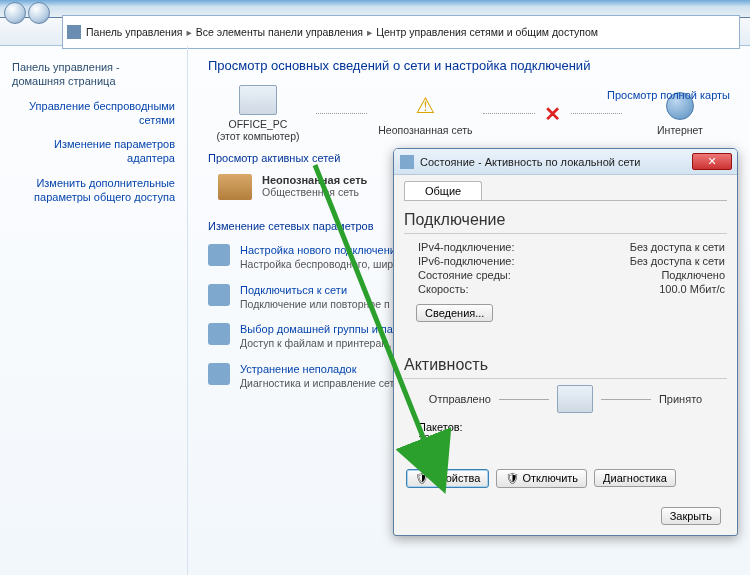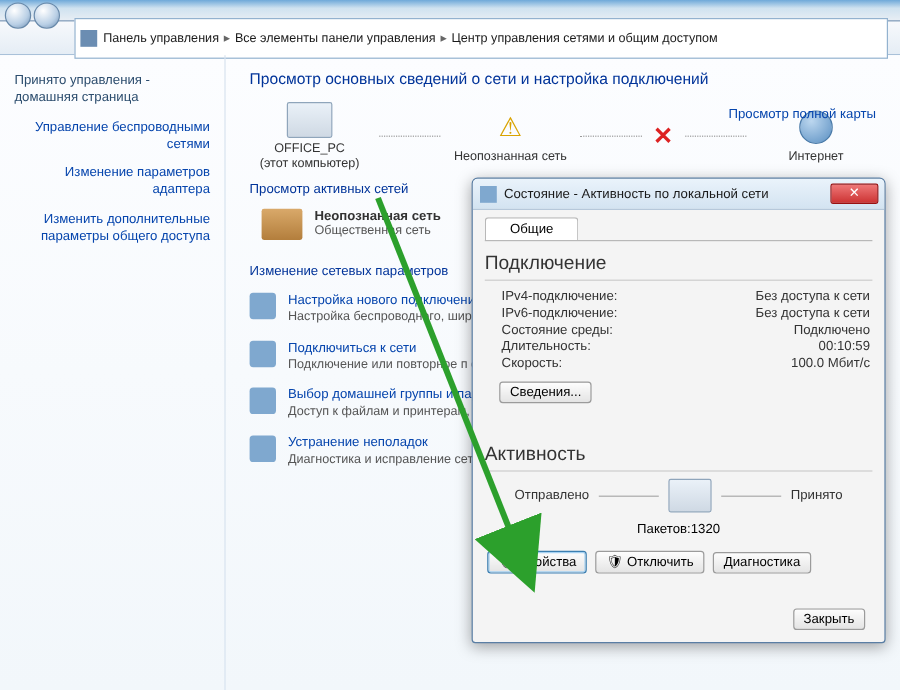--- a/index.html
+++ b/index.html
@@ -199,21 +199,21 @@
     cursor: pointer;
     margin-right: 4px;
   }
   .btn.selected { border-color:#3c7fb1; box-shadow: 0 0 0 1px #a7d2f2 inset; }
   .activity-row {
     display:flex; align-items:center; justify-content:center;
     gap: 8px; font-size:11px; color:#333; margin:6px 0;
   }
   .mini-pc { width:36px;height:28px;background:linear-gradient(#eaf1f8,#cfd9e4);border:1px solid #8fa5bb;border-radius:2px; }
   .act-line { width:50px; border-top:1px solid #aaa; }
-  .counts { display:flex; justify-content:center; font-size:11px; padding: 2px 14px; }
+  .counts { display:flex; justify-content:flex-start; font-size:11px; padding: 2px 14px; flex-direction: column; }
   .dlg-actions { padding: 10px 0 0 2px; }
   .dlg-footer { position:absolute; bottom:10px; right:12px; }
   .arrow {
     position:absolute;
     top: 160px; left: 310px;
     pointer-events:none;
   }
 </style>
 </head>
 <body>
@@ -230,21 +230,21 @@
     <span>Панель управления</span>
     <span class="bc-sep">▸</span>
     <span>Все элементы панели управления</span>
     <span class="bc-sep">▸</span>
     <span>Центр управления сетями и общим доступом</span>
   </div>
 </div>
 
 <div class="main">
   <div class="sidebar">
-    <div class="sidebar-title">Принято управления - домашняя страница</div>
+    <div class="sidebar-title">Панель управления - домашняя страница</div>
     <div class="sidebar-link">Управление беспроводными сетями</div>
     <div class="sidebar-link">Изменение параметров адаптера</div>
     <div class="sidebar-link">Изменить дополнительные параметры общего доступа</div>
   </div>
 
   <div class="content">
     <div class="content-title">Просмотр основных сведений о сети и настройка подключений</div>
 
     <div class="topology">
       <div class="node">
@@ -330,24 +330,20 @@
       </div>
     <div class="kv">
         <span>IPv6-подключение:</span>
         <span class="v">Без доступа к сети</span>
       </div>
     <div class="kv">
         <span>Состояние среды:</span>
         <span class="v">Подключено</span>
       </div>
     <div class="kv">
-        <span>Длительность:</span>
-        <span class="v">00:10:59</span>
-      </div>
-    <div class="kv">
         <span>Скорость:</span>
         <span class="v">100.0 Мбит/с</span>
       </div>
     <div style="padding:8px 0 0 12px">
       <span class="btn">Сведения...</span>
     </div>
 
     <div class="group-label" style="margin-top:34px">Активность</div>
     <hr class="group-hr">
     <div class="activity-row">

